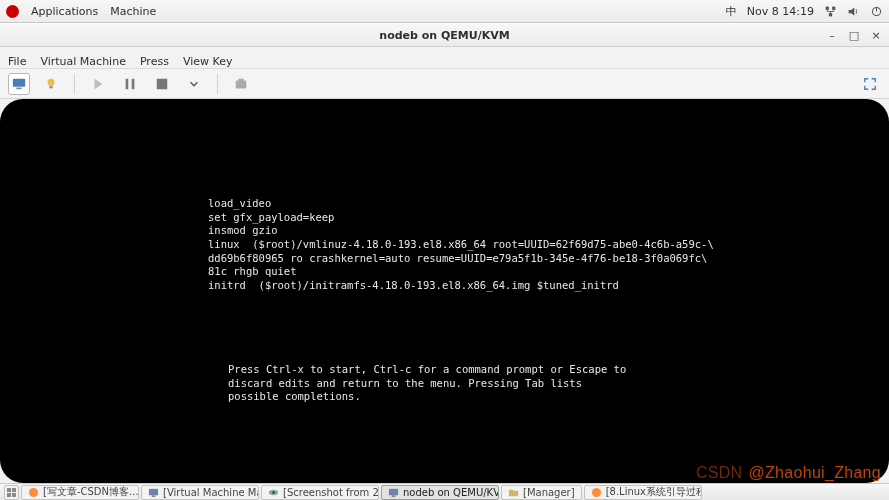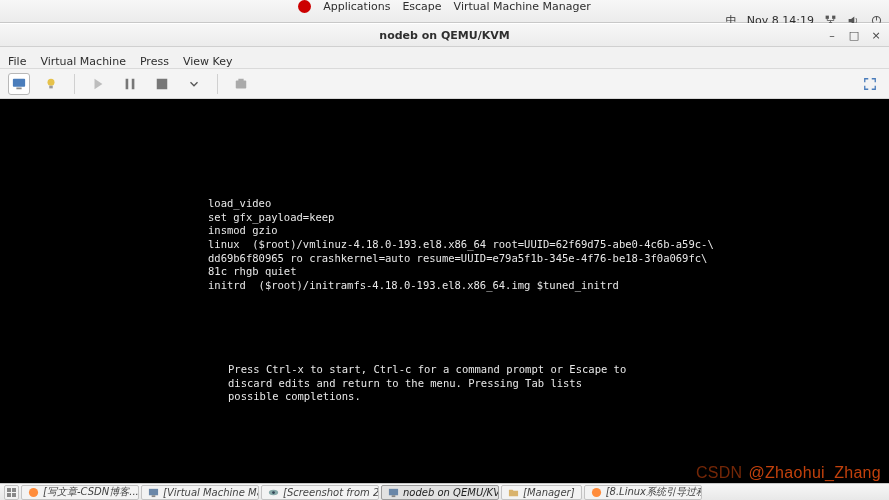--- a/index.html
+++ b/index.html
@@ -1,17 +1,17 @@
 <!DOCTYPE html>
 <html><head>
 <meta charset="utf-8">
 <style>
   * { box-sizing: border-box; margin: 0; padding: 0; }
   html, body { width: 889px; height: 500px; overflow: hidden; font-family: "DejaVu Sans", "Cantarell", sans-serif; font-size: 11px; background: #f2f2f2; }
-  .top-panel { height: 23px; background: linear-gradient(#f7f7f7,#ececec); border-bottom: 1px solid #c8c8c8; display: flex; align-items: center; padding: 0 6px; color: #2e2e2e; flex-direction: column; }
+  .top-panel { height: 23px; background: linear-gradient(#f7f7f7,#ececec); border-bottom: 1px solid #c8c8c8; display: flex; align-items: center; padding: 0 6px; color: #2e2e2e; }
   .top-panel .left { display: flex; align-items: center; gap: 12px; }
   .top-panel .right { margin-left: auto; display: flex; align-items: center; gap: 10px; }
   .rh-logo { width: 13px; height: 13px; background: #cc0000; border-radius: 50%; display: inline-block; }
   .tmenu { cursor: default; user-select: none; }
   .sys-icon { width: 13px; height: 13px; display: inline-flex; align-items: center; justify-content: center; color: #444; font-size: 11px; }
   .sys-icon svg { width: 13px; height: 13px; }
 
   .win-titlebar { height: 24px; background: linear-gradient(#f7f7f7,#ececec); border-top: 1px solid #fff; border-bottom: 1px solid #d0d0d0; display: flex; align-items: center; position: relative; }
   .win-title { position: absolute; left: 0; right: 0; text-align: center; font-weight: bold; color: #2e2e2e; pointer-events:none;}
   .win-ctrls { position: absolute; right: 6px; display: flex; gap: 8px; }
@@ -32,42 +32,42 @@
     height: 384px;
     background: #000;
     color: #e8e8e8;
     font-family: "DejaVu Sans Mono","Courier New",monospace;
     font-size: 10.5px;
     line-height: 1.3;
     white-space: pre;
     padding-top: 3px;
     position: relative;
     overflow:hidden;
+    border-radius:23px;
   }
   .boot-top { position:absolute; left:208px; top:98px; }
   .boot-bottom { position:absolute; left:228px; top:264px; }
 
   .bottom-panel { position:absolute; left:0; right:0; bottom:0; height:17px; background:linear-gradient(#f7f7f7,#e8e8e8); border-top:1px solid #c8c8c8; display:flex; align-items:center; padding:0 4px; gap:2px;}
-  .task-btn {height:15px; display:inline-flex; align-items:center; gap:4px; padding:0 6px; border:1px solid #c3c3c3; border-radius:2px; background:#f3f3f3; color:#444; font-size:10px; max-width:118px; overflow:hidden; white-space:nowrap; cursor:default;font-style:italic;}
+  .task-btn {height:15px; display:inline-flex; align-items:center; gap:4px; padding:0 6px; border:1px solid #c3c3c3; border-radius:2px; background:#f3f3f3; color:#444; font-size:10px; max-width:118px; overflow:hidden; white-space:nowrap; cursor:default;}
   .task-btn.active { background:#e2e2e2; border-color:#9c9c9c; color:#222; font-weight:500;}
   .task-btn .tico { width:11px; height:11px; display:inline-flex;}
   .ws-btn {width:15px;height:15px;border:1px solid #c3c3c3;border-radius:2px;background:#f3f3f3;display:inline-flex;align-items:center;justify-content:center;}
 
   .watermark { position:absolute; right:8px; bottom:18px; font-size:16px; color:#c2410c; font-family:sans-serif; letter-spacing:.3px;}
   .watermark .cs { opacity:.6; margin-right:6px;}
 </style>
 </head>
 <body>
 
 <div class="top-panel">
   <div class="left">
     <span class="rh-logo"></span>
     <span class="tmenu">Applications</span>
-    <span class="tmenu">Escape</span>
-    <span class="tmenu">Virtual Machine Manager</span>
+    <span class="tmenu">Machine</span>
   </div>
   <div class="right">
     <span>中</span>
     <span>Nov 8  14:19</span>
     <span class="sys-icon">
         <svg viewBox="0 0 16 16">
           <rect x="2" y="2" width="4" height="4" fill="#555"></rect>
           <rect x="10" y="2" width="4" height="4" fill="#555"></rect>
           <rect x="6" y="10" width="4" height="4" fill="#555"></rect>
           <path d="M4 6v2h8V6M8 8v2" stroke="#555" stroke-width="1" fill="none"></path>

